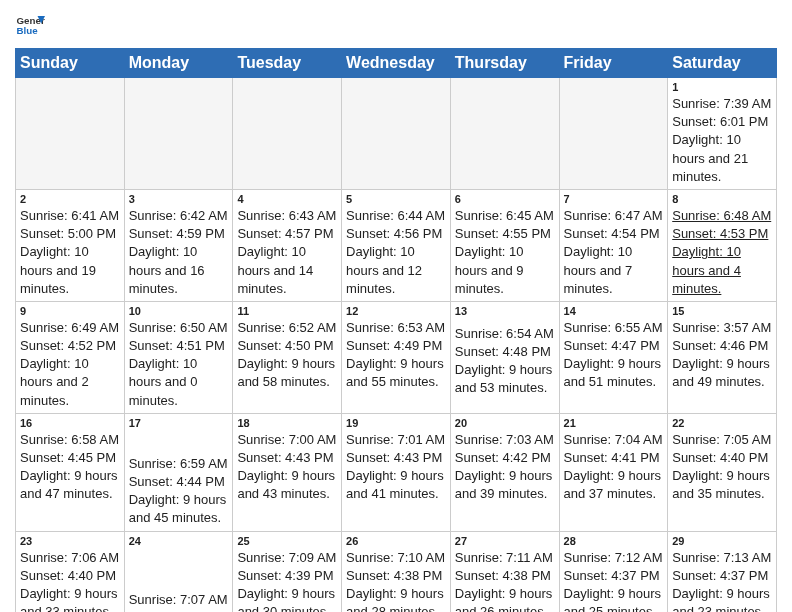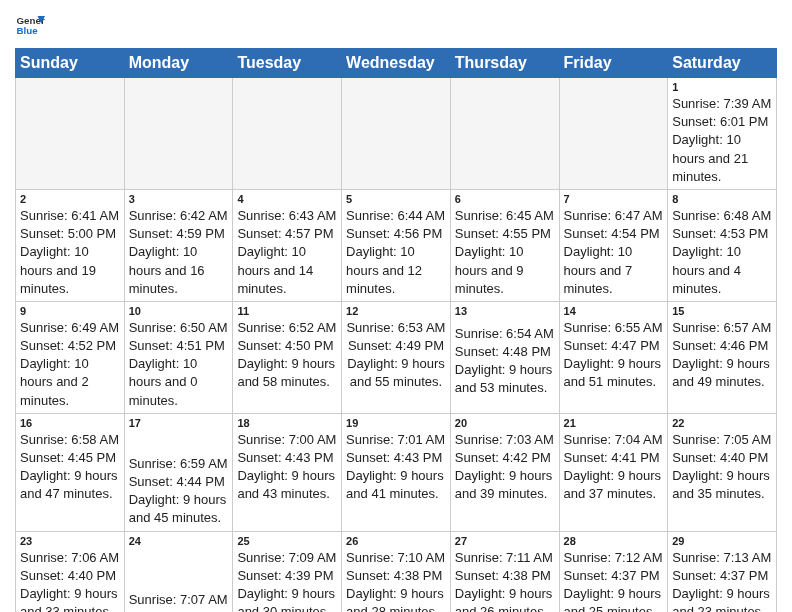--- a/index.html
+++ b/index.html
@@ -162,21 +162,21 @@
 Daylight: 10 hours and 9 minutes.</div>
           </td>
           <td>
             <span class="day-num">7</span>
             <div class="day-info" style="white-space: pre-line;">Sunrise: 6:47 AM
 Sunset: 4:54 PM
 Daylight: 10 hours and 7 minutes.</div>
           </td>
           <td>
             <span class="day-num">8</span>
-            <div class="day-info" style="white-space: pre-line;">Sunrise: 6:48 AM
+            <div class="day-info" style="white-space: pre-line; text-decoration: underline;">Sunrise: 6:48 AM
 Sunset: 4:53 PM
 Daylight: 10 hours and 4 minutes.</div>
           </td>
         </tr>
         <tr>
           <td>
             <span class="day-num">9</span>
             <div class="day-info" style="white-space: pre-line;">Sunrise: 6:49 AM
 Sunset: 4:52 PM
 Daylight: 10 hours and 2 minutes.</div>
@@ -188,39 +188,39 @@
 Daylight: 10 hours and 0 minutes.</div>
           </td>
           <td>
             <span class="day-num">11</span>
             <div class="day-info" style="white-space: pre-line;">Sunrise: 6:52 AM
 Sunset: 4:50 PM
 Daylight: 9 hours and 58 minutes.</div>
           </td>
           <td>
             <span class="day-num">12</span>
-            <div class="day-info" style="white-space: pre-line; text-align: center;">Sunrise: 6:53 AM
+            <div class="day-info" style="white-space: pre-line;">Sunrise: 6:53 AM
 Sunset: 4:49 PM
 Daylight: 9 hours and 55 minutes.</div>
           </td>
           <td>
             <span class="day-num">13</span>
             <div class="day-info" style="white-space: pre-line; margin-top: 8px;">Sunrise: 6:54 AM
 Sunset: 4:48 PM
 Daylight: 9 hours and 53 minutes.</div>
           </td>
           <td>
             <span class="day-num">14</span>
             <div class="day-info" style="white-space: pre-line;">Sunrise: 6:55 AM
 Sunset: 4:47 PM
 Daylight: 9 hours and 51 minutes.</div>
           </td>
           <td>
             <span class="day-num">15</span>
-            <div class="day-info" style="white-space: pre-line;">Sunrise: 6:57 AM
+            <div class="day-info" style="white-space: pre-line;">Sunrise: 3:57 AM
 Sunset: 4:46 PM
 Daylight: 9 hours and 49 minutes.</div>
           </td>
         </tr>
         <tr>
           <td>
             <span class="day-num">16</span>
             <div class="day-info" style="white-space: pre-line;">Sunrise: 6:58 AM
 Sunset: 4:45 PM
 Daylight: 9 hours and 47 minutes.</div>

